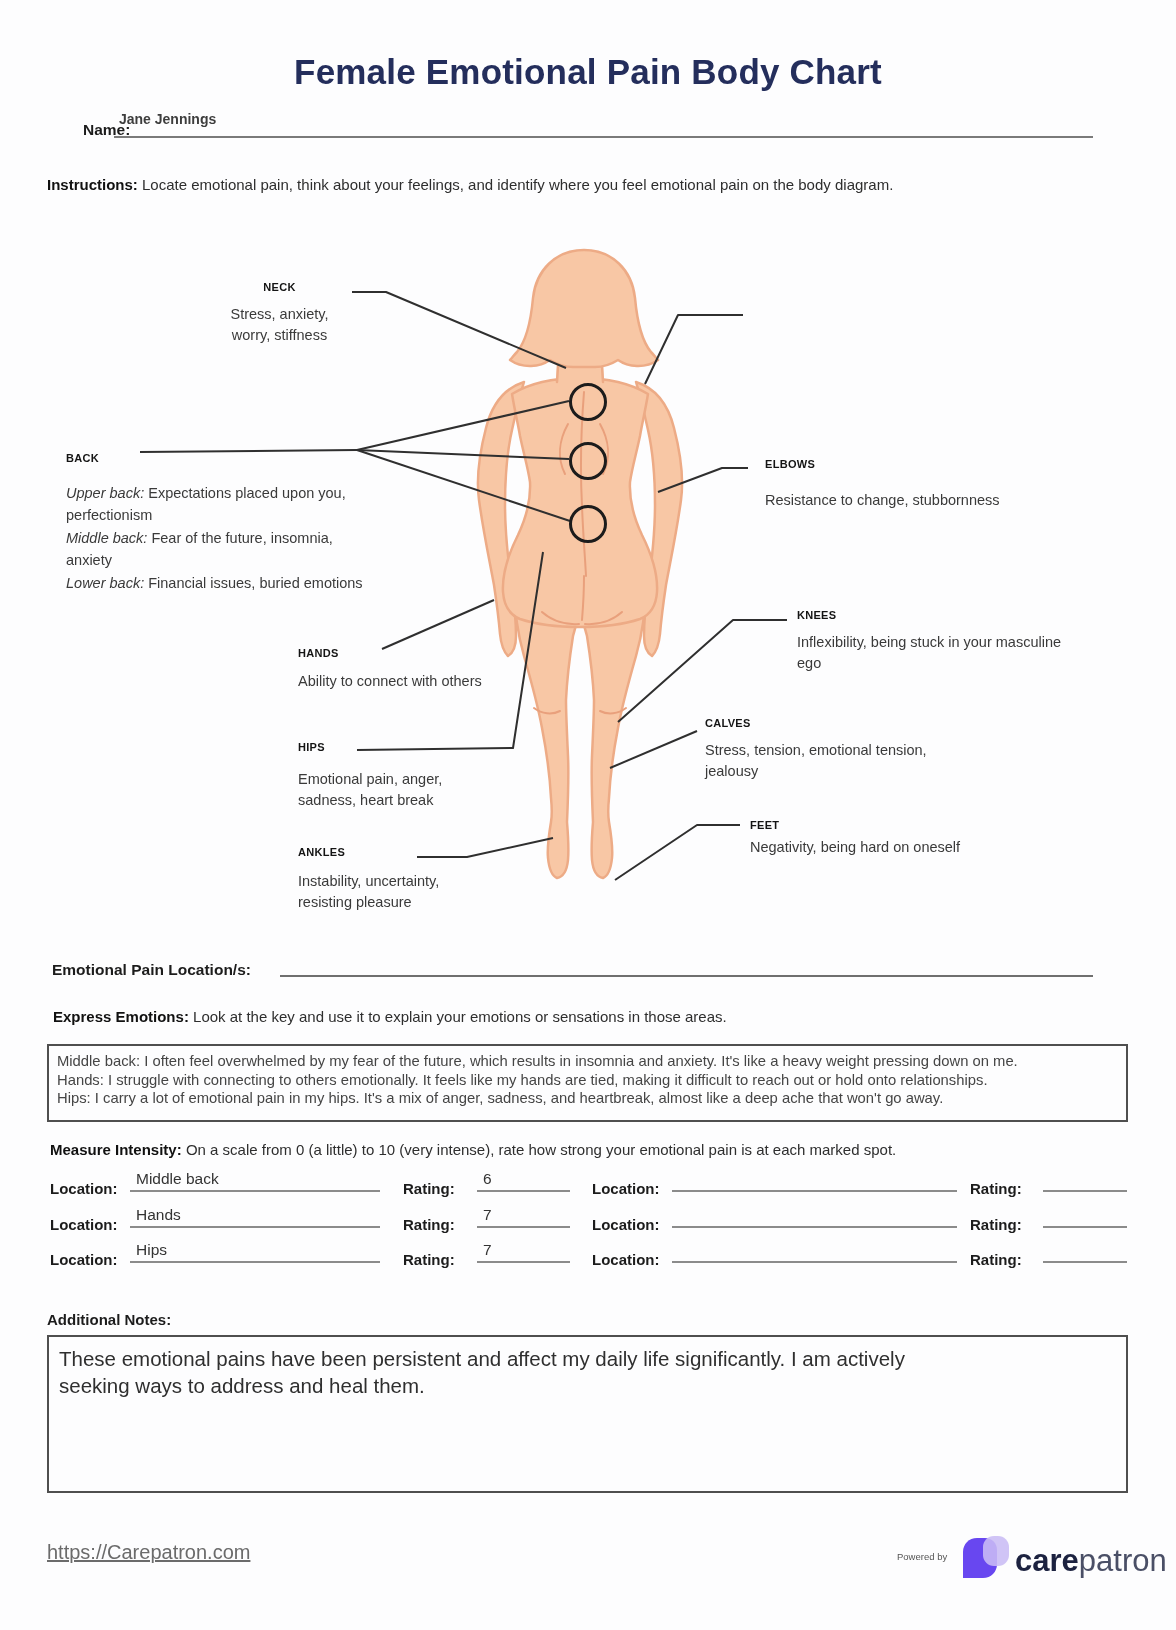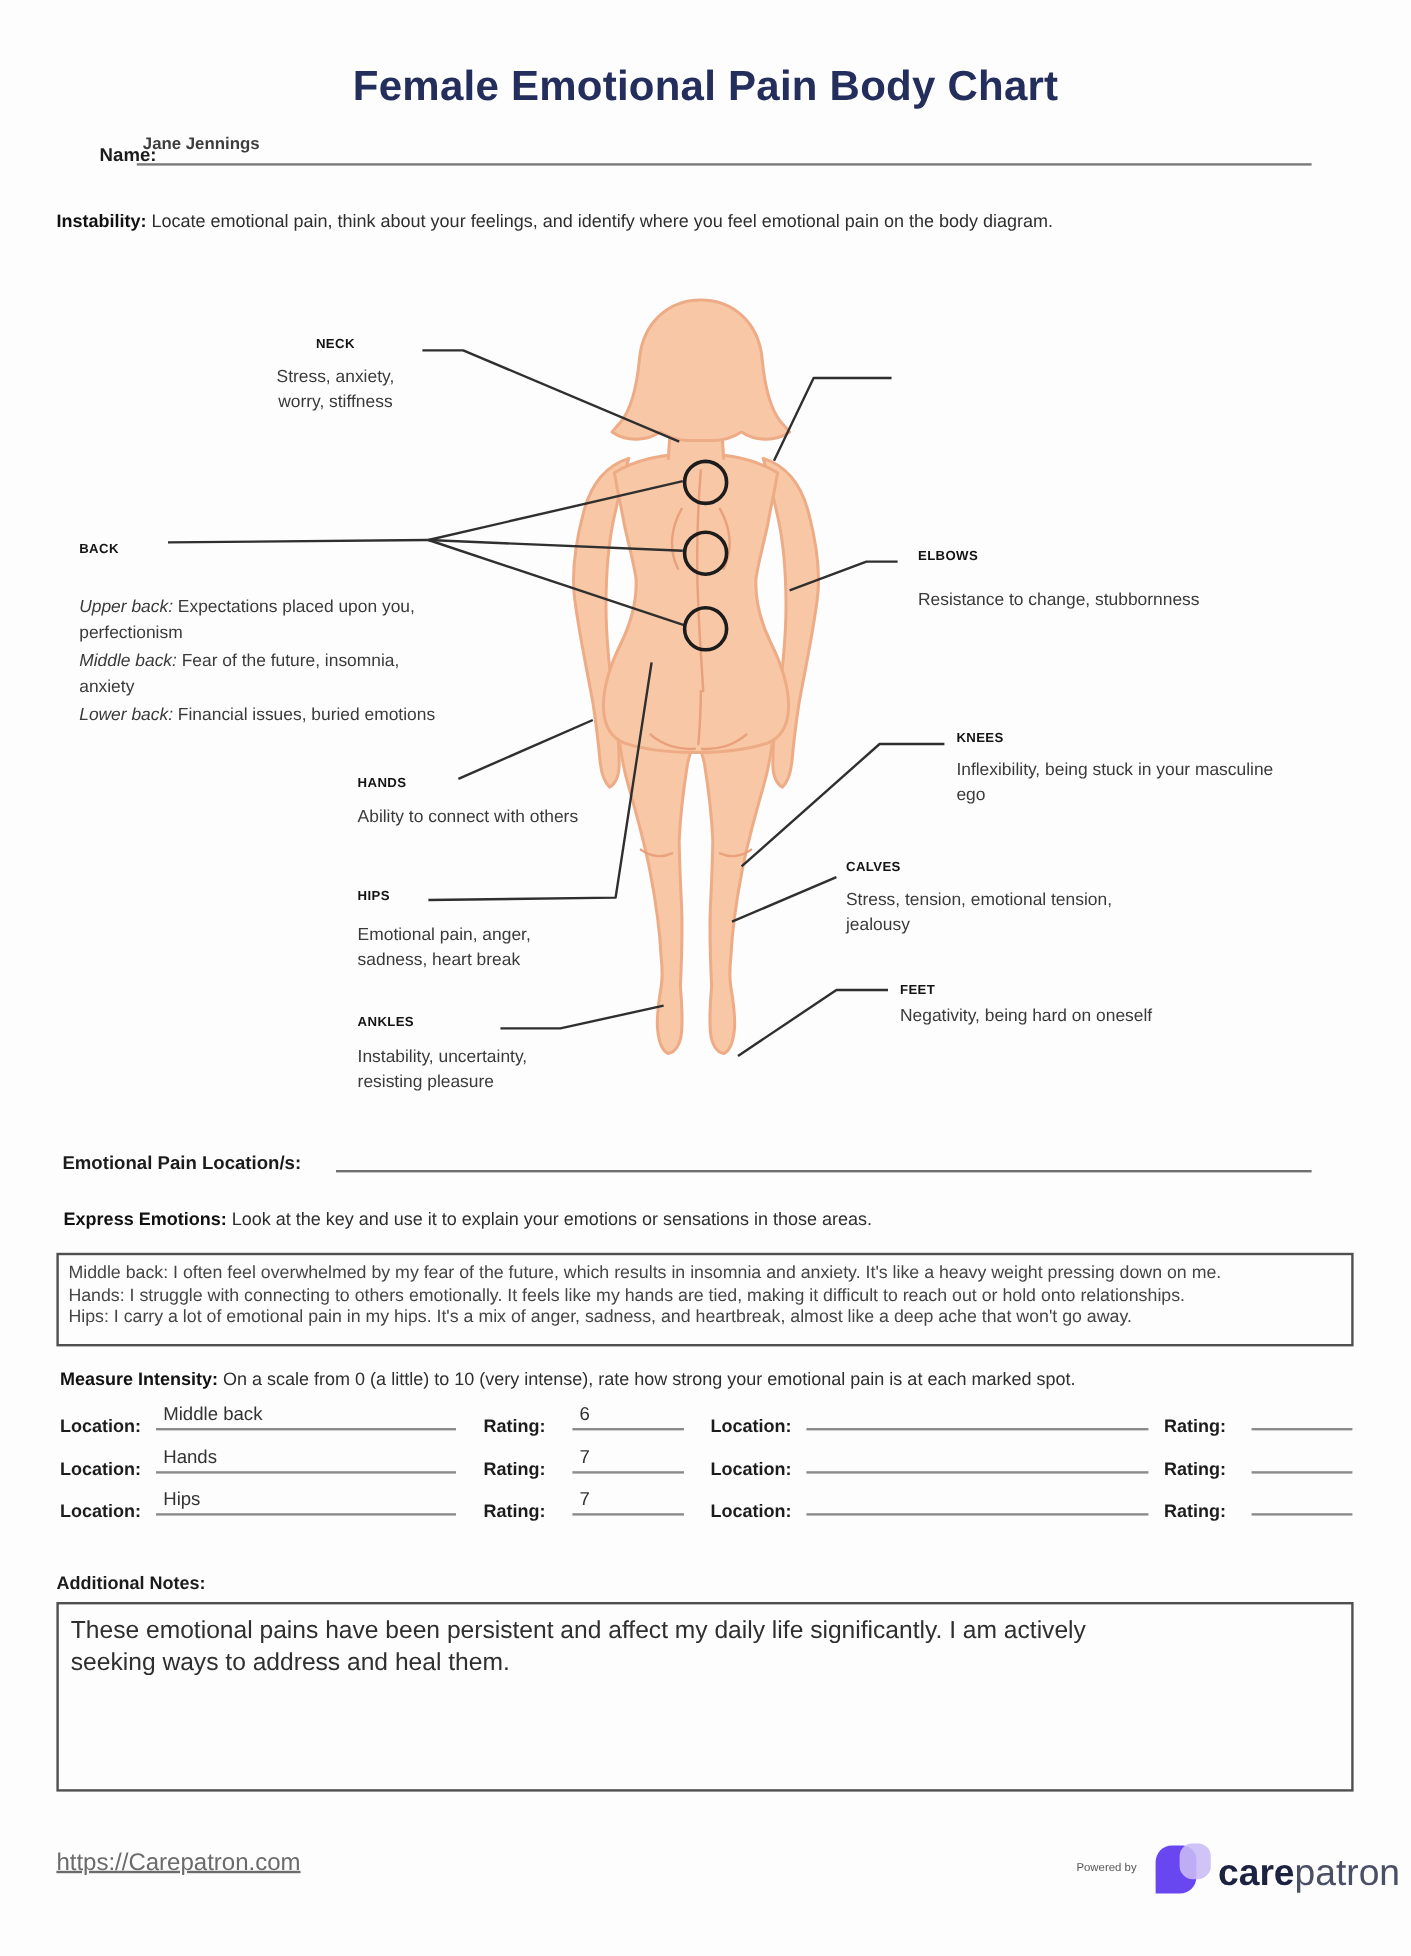--- a/index.html
+++ b/index.html
@@ -43,21 +43,21 @@
 
 <div class="page">
 
   <div class="abs title">Female Emotional Pain Body Chart</div>
 
   <div class="abs lbl" style="left:47px;top:121px;margin-left:36px;">Name:</div>
   <div class="abs value" style="left:119px;top:111px;">Jane Jennings</div>
   <div class="abs rule" style="left:114px;top:136px;width:979px;border-bottom-color:#7a7a7a;"></div>
 
   <div class="abs para" style="left:47px;top:176px;width:1060px;">
-    <b>Instability:</b><span> Locate emotional pain, think about your feelings, and identify where you feel emotional pain on the body diagram.</span>
+    <b>Instructions:</b><span> Locate emotional pain, think about your feelings, and identify where you feel emotional pain on the body diagram.</span>
   </div>
 
   <svg class="diagram" viewBox="0 0 1176 1630">
     <g stroke-linecap="round" stroke-linejoin="round">
 
       <path fill="#f8c7a5" stroke="#edab86" stroke-width="2.5" d="M 524 382 C 505 388 492 404 486 428 C 479 455 476 478 479 500 C 483 530 489 558 494 585 C 497 605 499 622 500 634 C 501 644 504 652 508 656 C 513 653 516 646 516 636 C 516 620 514 602 512 588 C 508 560 505 532 505 505 C 505 478 507 452 512 430 C 516 412 520 395 524 382 Z"></path>
       <path fill="#f8c7a5" stroke="#edab86" stroke-width="2.5" d="M 636 382 C 655 388 668 404 674 428 C 681 455 684 478 681 500 C 677 530 671 558 666 585 C 663 605 661 622 660 634 C 659 644 656 652 652 656 C 647 653 644 646 644 636 C 644 620 646 602 648 588 C 652 560 655 532 655 505 C 655 478 653 452 648 430 C 644 412 640 395 636 382 Z"></path>
 
       <path fill="#f8c7a5" stroke="#edab86" stroke-width="2.5" d="M 516 560 C 512 596 516 628 524 656 C 532 684 538 706 542 728 C 547 754 550 778 551 798 C 552 808 552 816 551 822 C 549 834 547 848 548 858 C 549 868 552 876 557 878 C 563 877 567 870 568 860 C 569 848 568 834 567 822 C 568 800 569 778 568 756 C 567 734 566 714 566 700 C 567 678 570 655 573 636 C 575 626 578 620 580 616 L 580 560 Z"></path>
       <path fill="#f8c7a5" stroke="#edab86" stroke-width="2.5" d="M 644 560 C 648 596 644 628 636 656 C 628 684 622 706 618 728 C 613 754 610 778 609 798 C 608 808 608 816 609 822 C 611 834 613 848 612 858 C 611 868 608 876 603 878 C 597 877 593 870 592 860 C 591 848 592 834 593 822 C 592 800 591 778 592 756 C 593 734 594 714 594 700 C 593 678 590 655 587 636 C 585 626 582 620 580 616 L 580 560 Z"></path>
@@ -108,21 +108,21 @@
     <div class="dhead">NECK</div>
     <div class="ddesc" style="margin-top:7px;">
       <div>Stress, anxiety,</div>
       <div>worry, stiffness</div>
     </div>
   </div>
 
 
   <div class="dblock" style="left:66px;top:449px;width:312px;">
     <div class="dhead">BACK</div>
-    <div class="ddesc" style="margin-top:28px;">
+    <div class="ddesc" style="margin-top:15px;">
       <p class="entry"><i>Upper back:</i><span> Expectations placed upon you, perfectionism</span></p>
       <p class="entry"><i>Middle back:</i><span> Fear of the future, insomnia, anxiety</span></p>
       <p class="entry"><i>Lower back:</i><span> Financial issues, buried emotions</span></p>
     </div>
   </div>
 
   <div class="dblock" style="left:765px;top:455px;width:340px;">
     <div class="dhead">ELBOWS</div>
     <div class="ddesc" style="margin-top:16px;">
       <div>Resistance to change, stubbornness</div>

